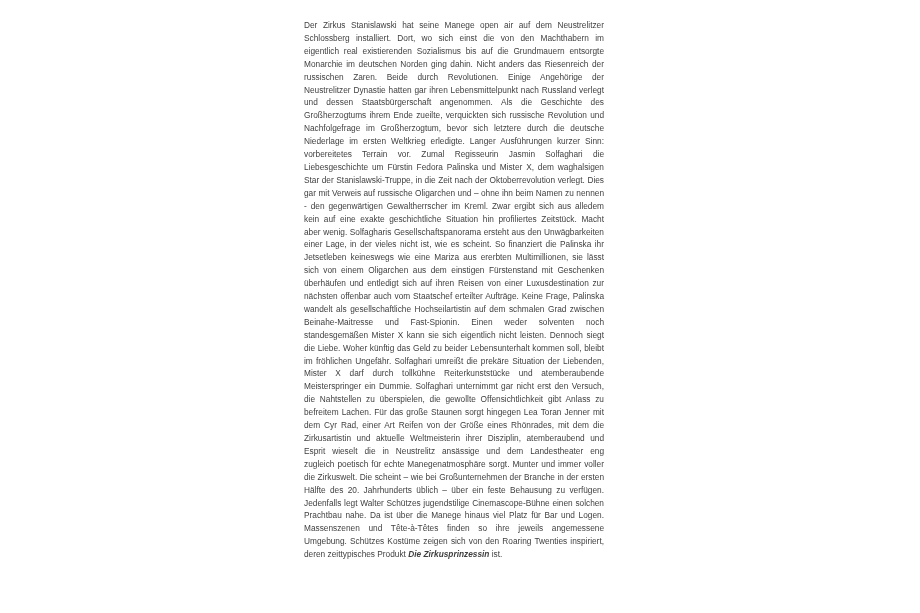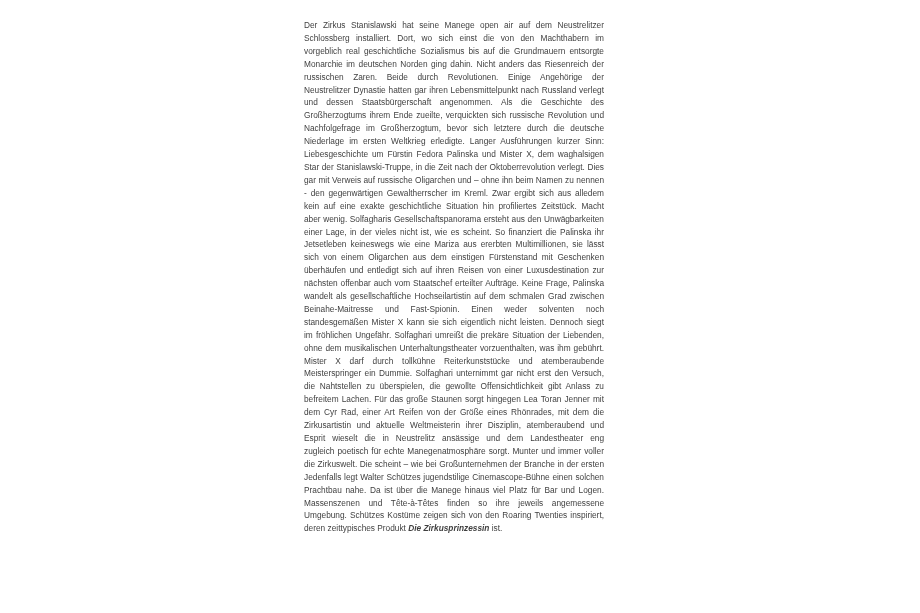--- a/index.html
+++ b/index.html
@@ -40,52 +40,54 @@
     font-style: italic;
   }
 </style>
 </head>
 <body>
 
 <div class="page">
   <div class="article">
       <div class="line"><span class="">Der Zirkus Stanislawski hat seine Manege open air auf dem Neustrelitzer</span></div>
       <div class="line"><span class="">Schlossberg installiert. Dort, wo sich einst die von den Machthabern im</span></div>
-      <div class="line"><span class="">vorgeblich real geschichtliche Sozialismus bis auf die Grundmauern entsorgte</span></div>
+      <div class="line"><span class="">eigentlich real existierenden Sozialismus bis auf die Grundmauern entsorgte</span></div>
       <div class="line"><span class="">Monarchie im deutschen Norden ging dahin. Nicht anders das Riesenreich der</span></div>
       <div class="line"><span class="">russischen Zaren. Beide durch Revolutionen. Einige Angehörige der</span></div>
       <div class="line"><span class="">Neustrelitzer Dynastie hatten gar ihren Lebensmittelpunkt nach Russland verlegt</span></div>
       <div class="line"><span class="">und dessen Staatsbürgerschaft angenommen. Als die Geschichte des</span></div>
       <div class="line"><span class="">Großherzogtums ihrem Ende zueilte, verquickten sich russische Revolution und</span></div>
       <div class="line"><span class="">Nachfolgefrage im Großherzogtum, bevor sich letztere durch die deutsche</span></div>
       <div class="line"><span class="">Niederlage im ersten Weltkrieg erledigte. Langer Ausführungen kurzer Sinn:</span></div>
+      <div class="line"><span class="">vorbereitetes Terrain vor. Zumal Regisseurin Jasmin Solfaghari die</span></div>
       <div class="line"><span class="">Liebesgeschichte um Fürstin Fedora Palinska und Mister X, dem waghalsigen</span></div>
       <div class="line"><span class="">Star der Stanislawski-Truppe, in die Zeit nach der Oktoberrevolution verlegt. Dies</span></div>
       <div class="line"><span class="">gar mit Verweis auf russische Oligarchen und – ohne ihn beim Namen zu nennen</span></div>
       <div class="line"><span class="">- den gegenwärtigen Gewaltherrscher im Kreml. Zwar ergibt sich aus alledem</span></div>
       <div class="line"><span class="">kein auf eine exakte geschichtliche Situation hin profiliertes Zeitstück. Macht</span></div>
       <div class="line"><span class="">aber wenig. Solfagharis Gesellschaftspanorama ersteht aus den Unwägbarkeiten</span></div>
       <div class="line"><span class="">einer Lage, in der vieles nicht ist, wie es scheint. So finanziert die Palinska ihr</span></div>
       <div class="line"><span class="">Jetsetleben keineswegs wie eine Mariza aus ererbten Multimillionen, sie lässt</span></div>
       <div class="line"><span class="">sich von einem Oligarchen aus dem einstigen Fürstenstand mit Geschenken</span></div>
       <div class="line"><span class="">überhäufen und entledigt sich auf ihren Reisen von einer Luxusdestination zur</span></div>
       <div class="line"><span class="">nächsten offenbar auch vom Staatschef erteilter Aufträge. Keine Frage, Palinska</span></div>
       <div class="line"><span class="">wandelt als gesellschaftliche Hochseilartistin auf dem schmalen Grad zwischen</span></div>
       <div class="line"><span class="">Beinahe-Maitresse und Fast-Spionin. Einen weder solventen noch</span></div>
       <div class="line"><span class="">standesgemäßen Mister X kann sie sich eigentlich nicht leisten. Dennoch siegt</span></div>
+      <div class="line"><span class="">die Liebe. Woher künftig das Geld zu beider Lebensunterhalt kommen soll, bleibt</span></div>
       <div class="line"><span class="">im fröhlichen Ungefähr. Solfaghari umreißt die prekäre Situation der Liebenden,</span></div>
-      <div class="line"><span class="">ohne dem musikalischen Unterhaltungstheater vorzuenthalten, was ihm gebührt.</span></div>
       <div class="line"><span class="">Mister X darf durch tollkühne Reiterkunststücke und atemberaubende</span></div>
       <div class="line"><span class="">Meisterspringer ein Dummie. Solfaghari unternimmt gar nicht erst den Versuch,</span></div>
       <div class="line"><span class="">die Nahtstellen zu überspielen, die gewollte Offensichtlichkeit gibt Anlass zu</span></div>
       <div class="line"><span class="">befreitem Lachen. Für das große Staunen sorgt hingegen Lea Toran Jenner mit</span></div>
       <div class="line"><span class="">dem Cyr Rad, einer Art Reifen von der Größe eines Rhönrades, mit dem die</span></div>
       <div class="line"><span class="">Zirkusartistin und aktuelle Weltmeisterin ihrer Disziplin, atemberaubend und</span></div>
       <div class="line"><span class="">Esprit wieselt die in Neustrelitz ansässige und dem Landestheater eng</span></div>
       <div class="line"><span class="">zugleich poetisch für echte Manegenatmosphäre sorgt. Munter und immer voller</span></div>
       <div class="line"><span class="">die Zirkuswelt. Die scheint – wie bei Großunternehmen der Branche in der ersten</span></div>
+      <div class="line"><span class="">Hälfte des 20. Jahrhunderts üblich – über ein feste Behausung zu verfügen.</span></div>
       <div class="line"><span class="">Jedenfalls legt Walter Schützes jugendstilige Cinemascope-Bühne einen solchen</span></div>
       <div class="line"><span class="">Prachtbau nahe. Da ist über die Manege hinaus viel Platz für Bar und Logen.</span></div>
       <div class="line"><span class="">Massenszenen und Tête-à-Têtes finden so ihre jeweils angemessene</span></div>
       <div class="line"><span class="">Umgebung. Schützes Kostüme zeigen sich von den Roaring Twenties inspiriert,</span></div>
       <div class="line last"><span class="">deren zeittypisches Produkt </span><span class="bi">Die Zirkusprinzessin</span><span class=""> ist.</span></div>
     </div>
 </div>
 
 </body></html>

